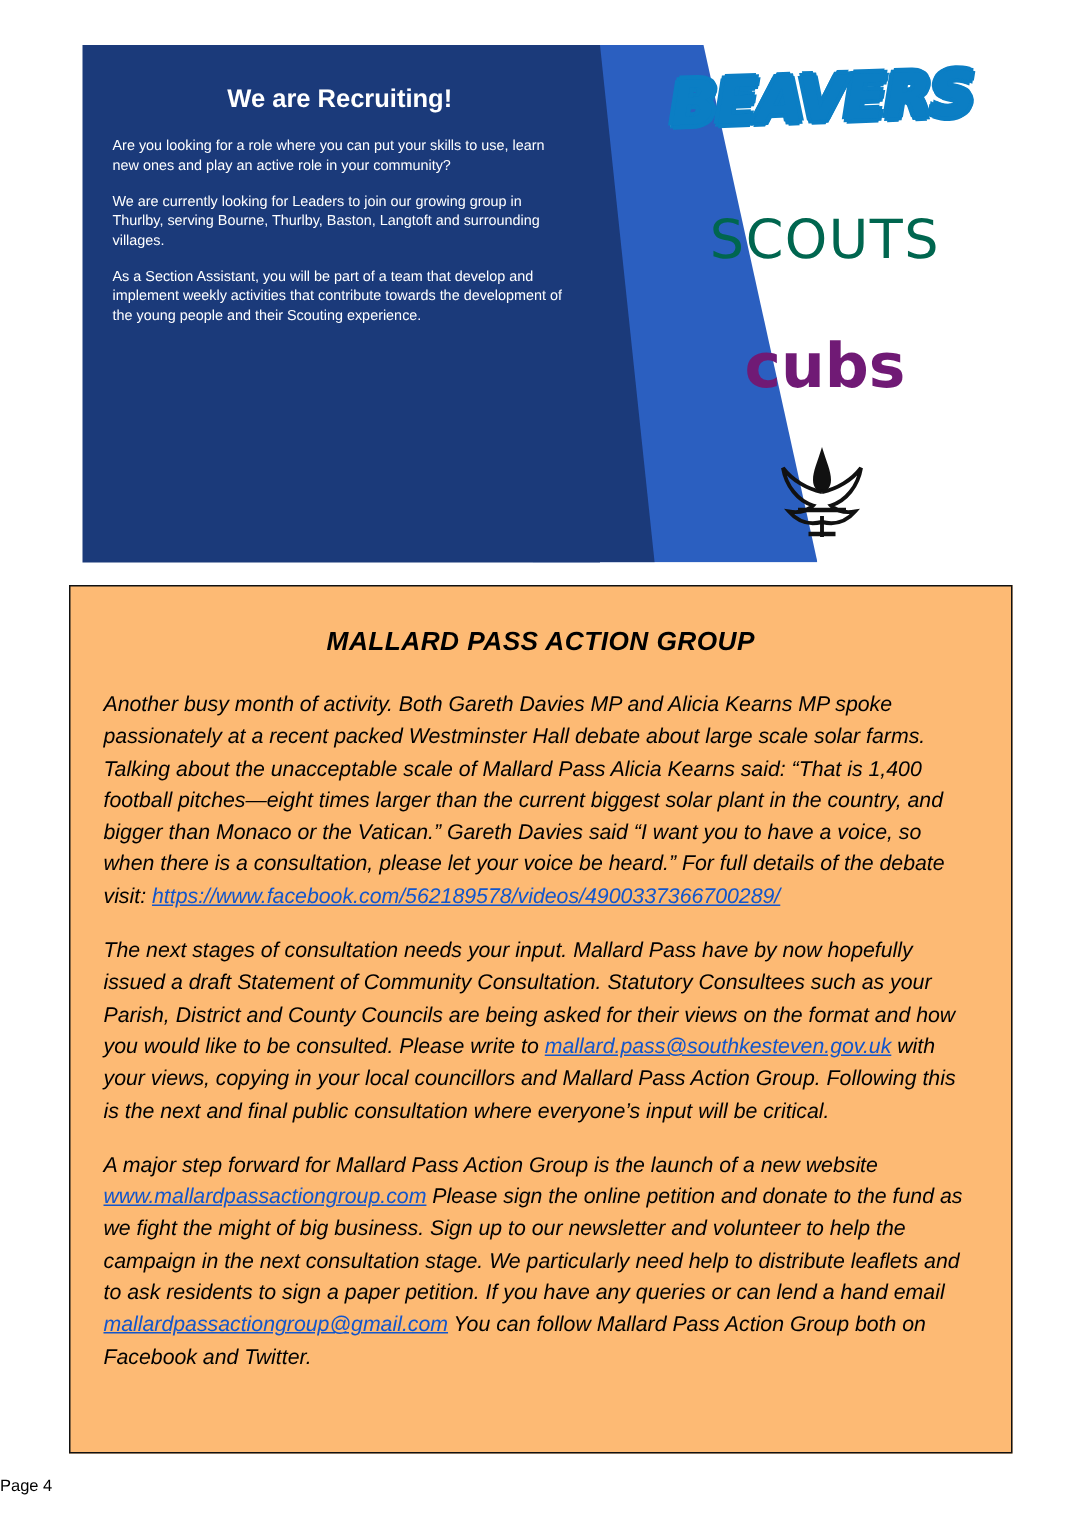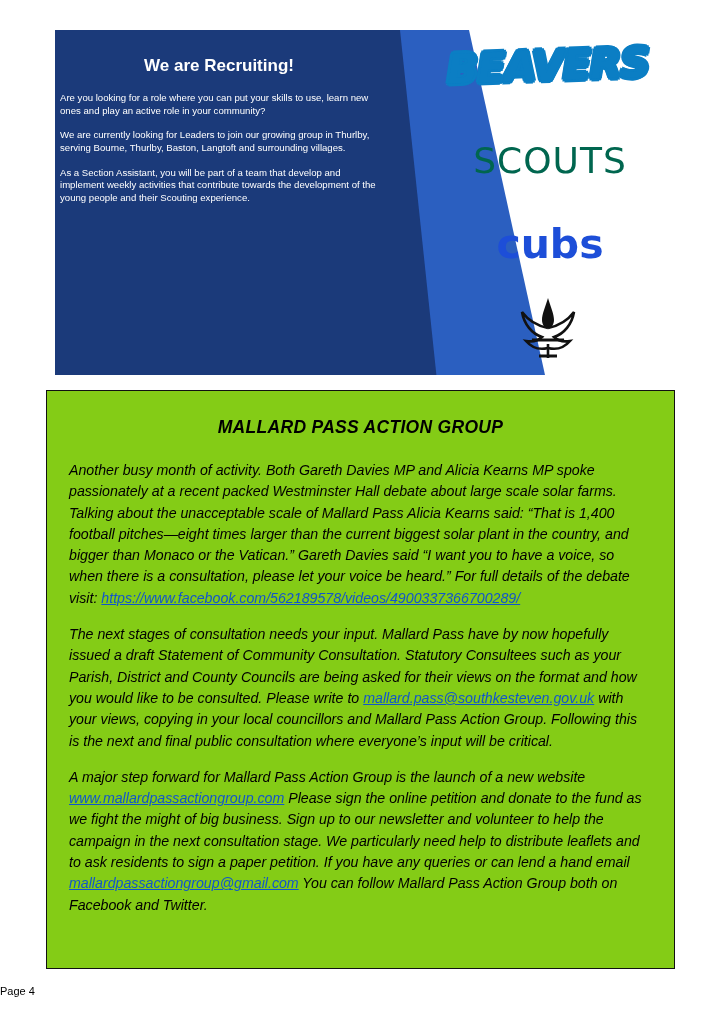--- a/index.html
+++ b/index.html
@@ -49,21 +49,21 @@
     background: #1b3a7a;
     clip-path: polygon(0 0, 0% 0, 52% 100%, 0 100%);
   }
   .banner-text {
     position: absolute;
     left: 0;
     top: 0;
     width: 345px;
     height: 345px;
     color: #ffffff;
-    padding: 18px 22px 0 5px;
+    padding: 18px 22px 0 20px;
     box-sizing: border-box;
   }
   .banner-title {
     font-size: 17px;
     font-weight: bold;
     text-align: center;
     margin: 8px 0 16px 0;
   }
   .banner-para {
     font-size: 9.6px;
@@ -118,40 +118,40 @@
   }
   .logo-cubs {
     position: absolute;
     left: 10px;
     top: 190px;
     width: 220px;
     text-align: center;
     font-family: "DejaVu Sans", sans-serif;
     font-size: 41px;
     font-weight: bold;
-    color: #1d4ed8;
+    color: #701a75;
   }
   .logo-fleur {
     position: absolute;
     left: 78px;
     top: 262px;
     width: 80px;
     height: 70px;
   }
 
   
   .article {
     position: absolute;
     left: 46px;
     top: 390px;
     width: 629px;
     height: 579px;
     border: 1.5px solid #111;
     box-sizing: border-box;
-    background: #84cc16;
+    background: #fdba74;
     padding: 16px 22px 10px 22px;
   }
   .article-title {
     text-align: center;
     font-size: 17.5px;
     font-weight: bold;
     font-style: italic;
     letter-spacing: 0.3px;
     margin: 10px 0 22px 0;
     color: #000;

